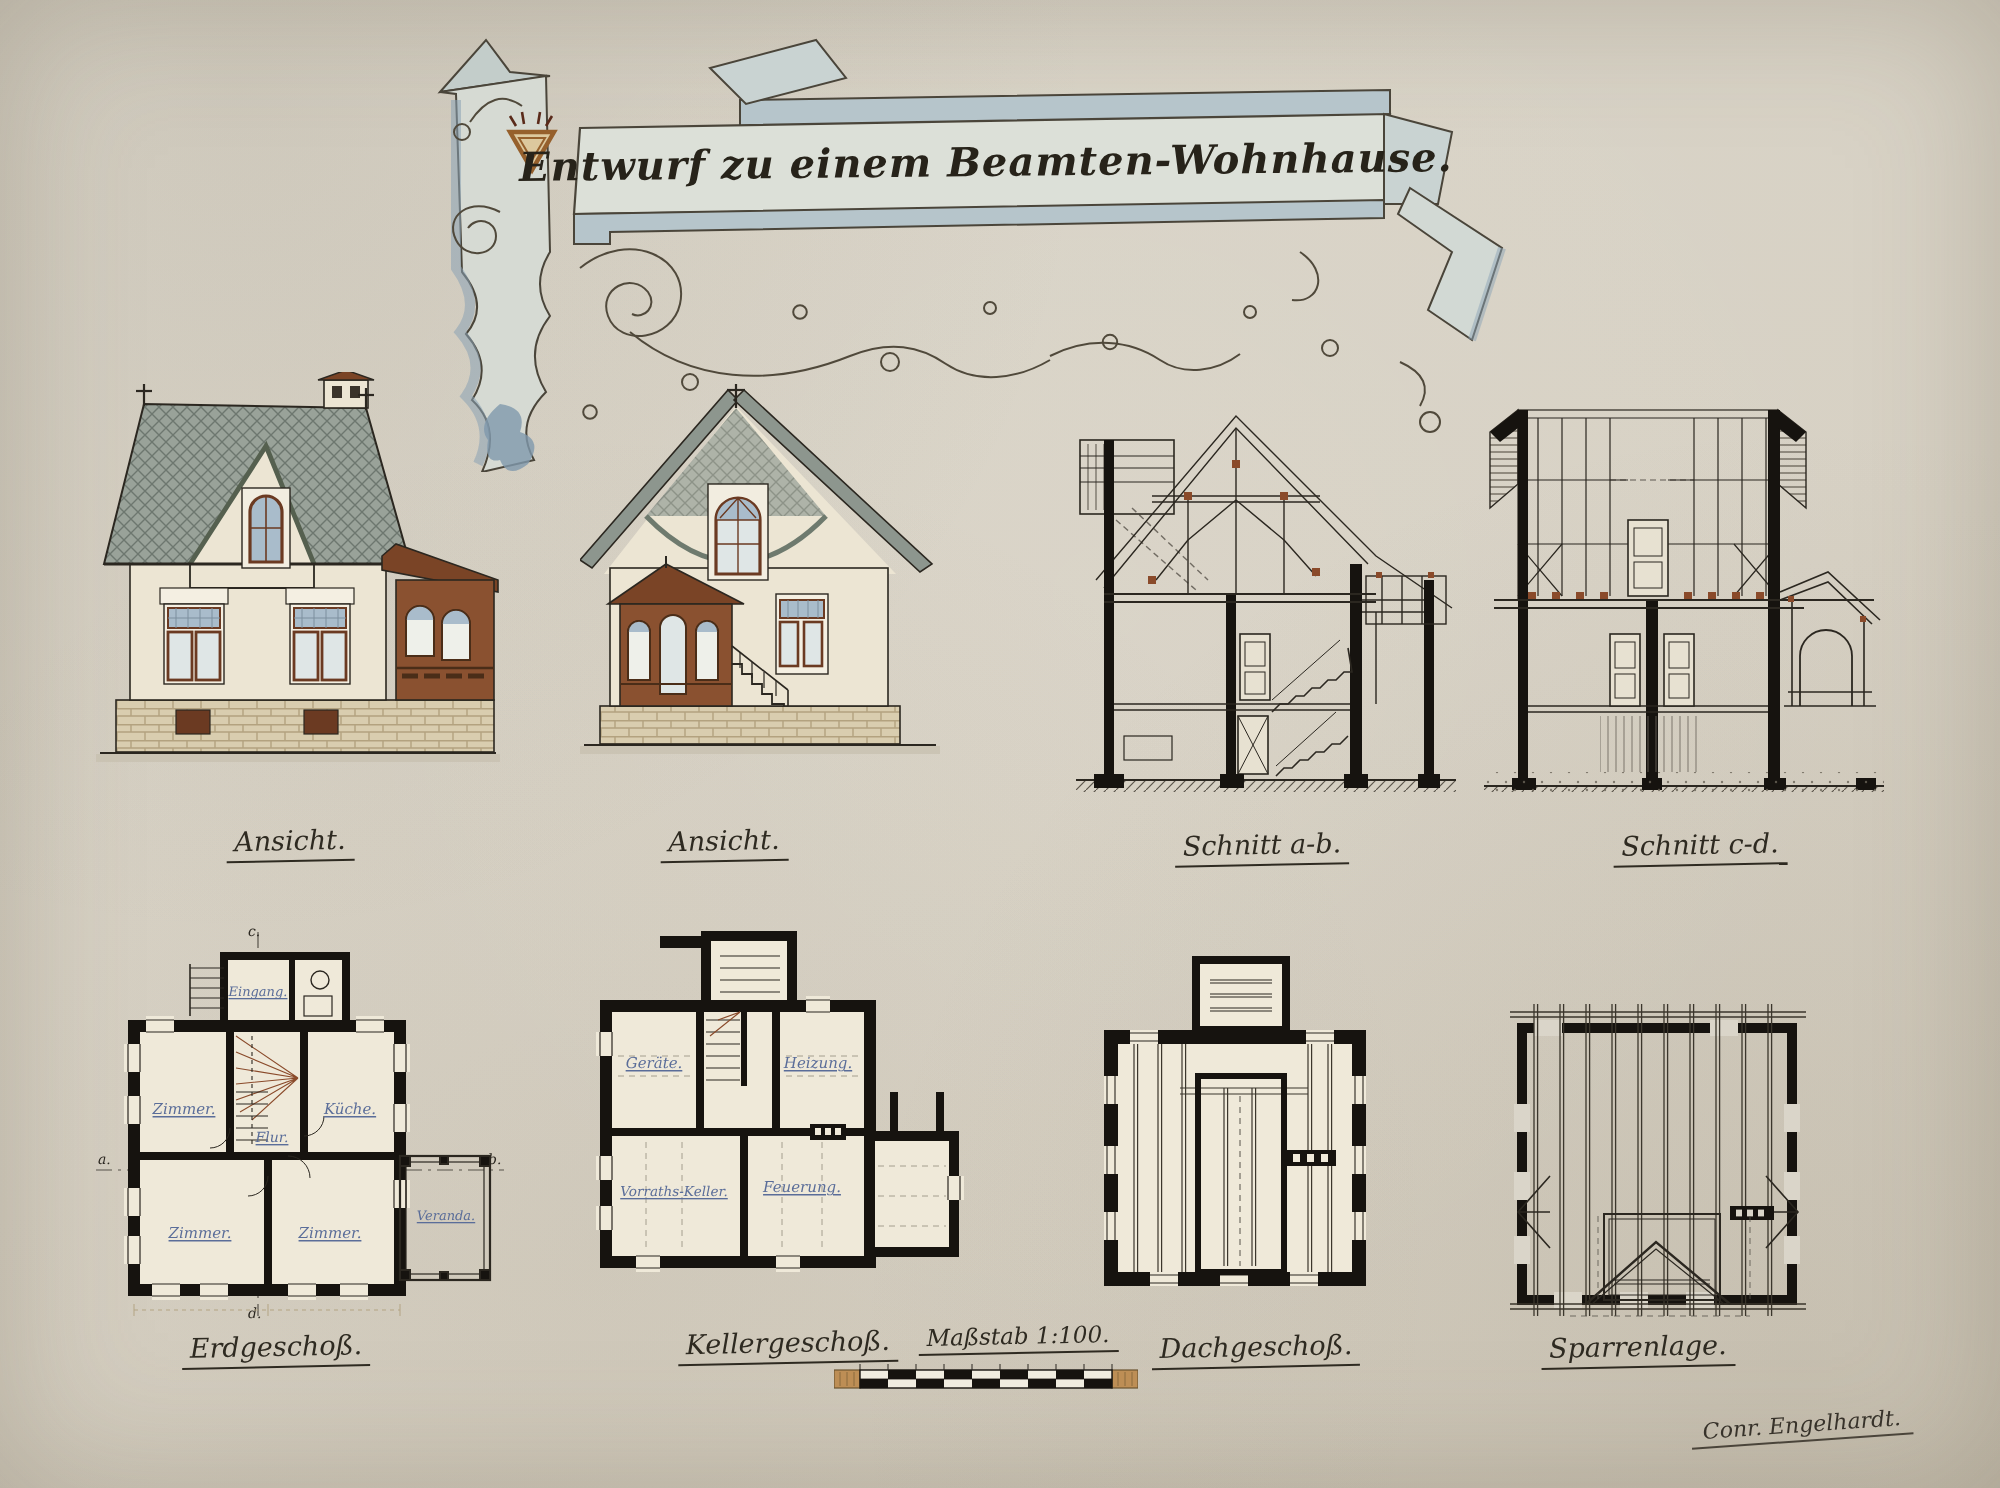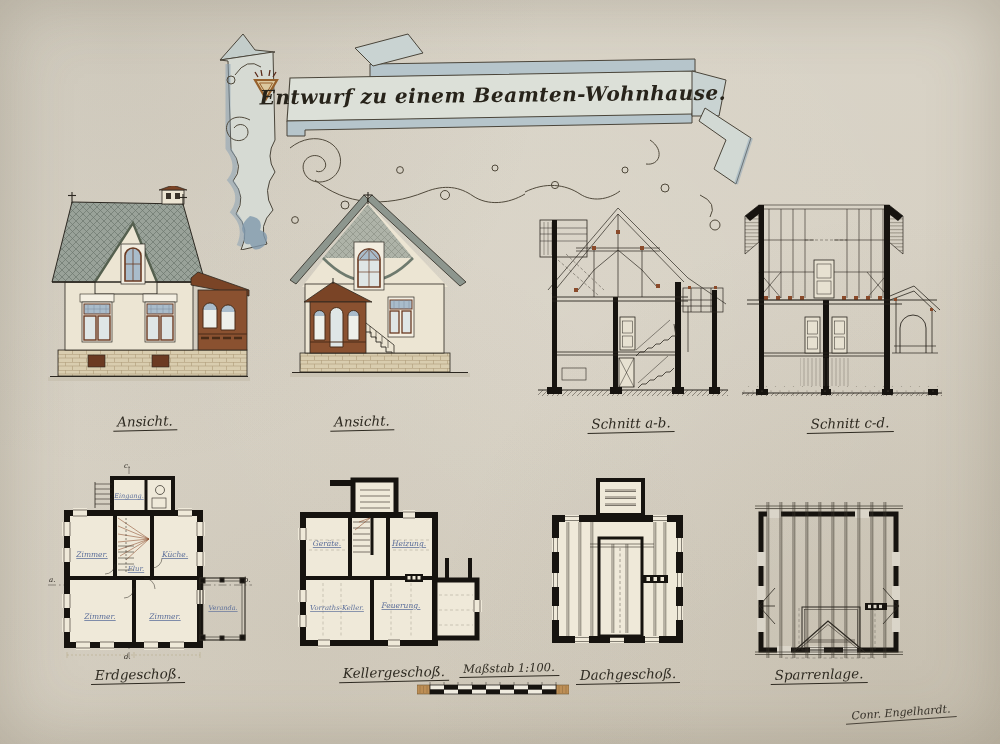--- a/index.html
+++ b/index.html
@@ -55,21 +55,21 @@
   <pattern id="pVLines" width="4" height="6" patternUnits="userSpaceOnUse">
     <path d="M2 0V6" stroke="#6a645a" stroke-width="0.6"></path>
   </pattern>
   <pattern id="pStipple" width="9" height="9" patternUnits="userSpaceOnUse">
     <circle cx="2" cy="2" r="0.6" fill="#6a6458"></circle>
           <circle cx="6.5" cy="6" r="0.6" fill="#6a6458"></circle>
   </pattern>
 </defs>
 </svg>
 
-<div class="fig" style="left:195px;top:20px;width:575px;height:230px">
+<div class="fig" style="left:195px;top:6px;width:575px;height:230px">
 <svg viewBox="0 0 575 230">
 
   <g>
     <polygon points="25,40 48,14 60,30 80,32" fill="#c3cdca" stroke="#4a453a" stroke-width="1"></polygon>
     <path d="M25,40 L78,32 L80,120 Q70,136 80,152 Q66,170 78,190 Q62,206 72,224 L46,230 Q56,208 41,194 Q52,177 38,161 Q50,147 36,130 L33,41 Z" fill="#d6dad3" stroke="#4a453a" stroke-width="1"></path>
     <path d="M33,44 L33,128 Q46,146 35,160 Q49,176 38,192 Q53,207 44,226" fill="none" stroke="#8ba3b5" stroke-width="5" opacity="0.55"></path>
     <path d="M55,196 q14,2 10,14 q12,4 4,16 q-10,8 -14,-2 q-8,2 -6,-10 q-6,-8 6,-18 z" fill="#7f98ac" opacity="0.8"></path>
   </g>
 
   <g>
@@ -465,21 +465,21 @@
 
   <g stroke="#b3a483" stroke-width=".5">
     <line x1="19" y1="195" x2="152" y2="195" stroke-dasharray="2,2"></line>
     <line x1="19" y1="192" x2="19" y2="198"></line>
           <line x1="86" y1="192" x2="86" y2="198"></line>
           <line x1="152" y1="192" x2="152" y2="198"></line>
   </g>
 </svg>
 </div>
 
-<div class="fig" style="left:293px;top:470px;width:195px;height:190px">
+<div class="fig" style="left:293px;top:458px;width:195px;height:190px">
 <svg viewBox="0 0 195 190">
   <g>
     <rect x="60" y="10" width="43" height="35" fill="#efe9d9" stroke="#16130f" stroke-width="5"></rect>
     <rect x="37" y="10" width="23" height="6" fill="#16130f"></rect>
     <path d="M67,20 h30 M67,26 h30 M67,32 h30 M67,38 h30" stroke="#2b2720" stroke-width=".6" fill="none"></path>
   </g>
   <g>
     <rect x="10" y="45" width="132" height="128" fill="#efe9d9" stroke="#16130f" stroke-width="6"></rect>
     <line x1="57" y1="45" x2="57" y2="108" stroke="#16130f" stroke-width="4"></line>
     <line x1="79" y1="45" x2="79" y2="85" stroke="#16130f" stroke-width="3"></line>

